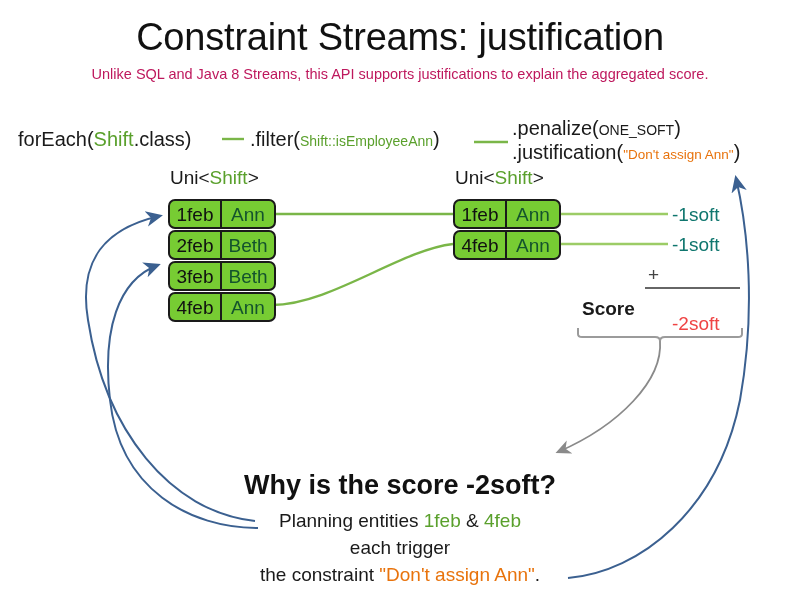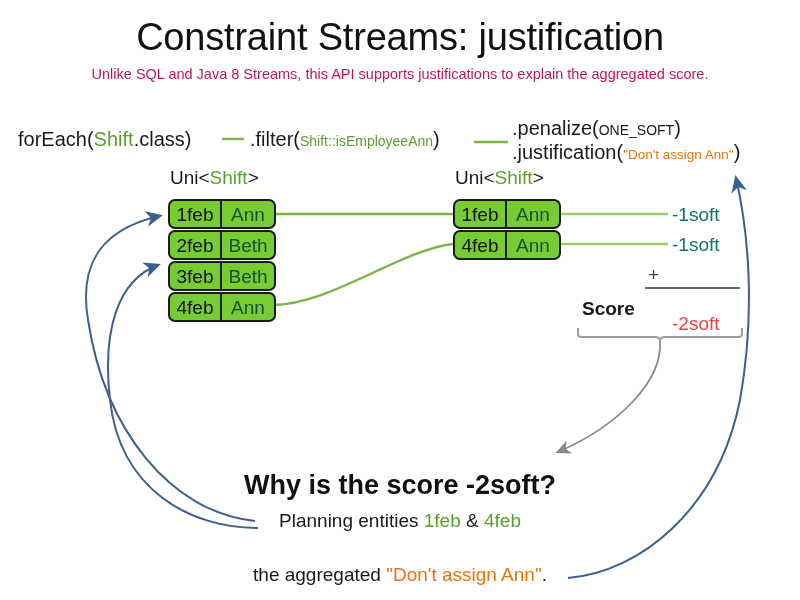--- a/index.html
+++ b/index.html
@@ -223,16 +223,17 @@
   <div class="abs soft-val" id="soft-1">-1soft</div>
   <div class="abs soft-val" id="soft-2">-1soft</div>
   <div class="abs" id="plus-sign">+</div>
   <div class="abs" id="score-label">Score</div>
   <div class="abs" id="score-total">-2soft</div>
 
   <div class="abs" id="why-heading">Why is the score -2soft?</div>
 
   <div class="abs explain-line" id="explain-1"><span>Planning entities </span><span class="date-hl">1feb</span><span> &amp; </span><span class="date-hl">4feb</span></div>
 
-
-  <div class="abs explain-line" id="explain-3"><span>the aggregated </span><span class="str">"Don't assign Ann"</span><span>.</span></div>
+  <div class="abs explain-line" id="explain-2">each trigger</div>
+
+  <div class="abs explain-line" id="explain-3"><span>the constraint </span><span class="str">"Don't assign Ann"</span><span>.</span></div>
 
 </div>
 
 </body></html>

